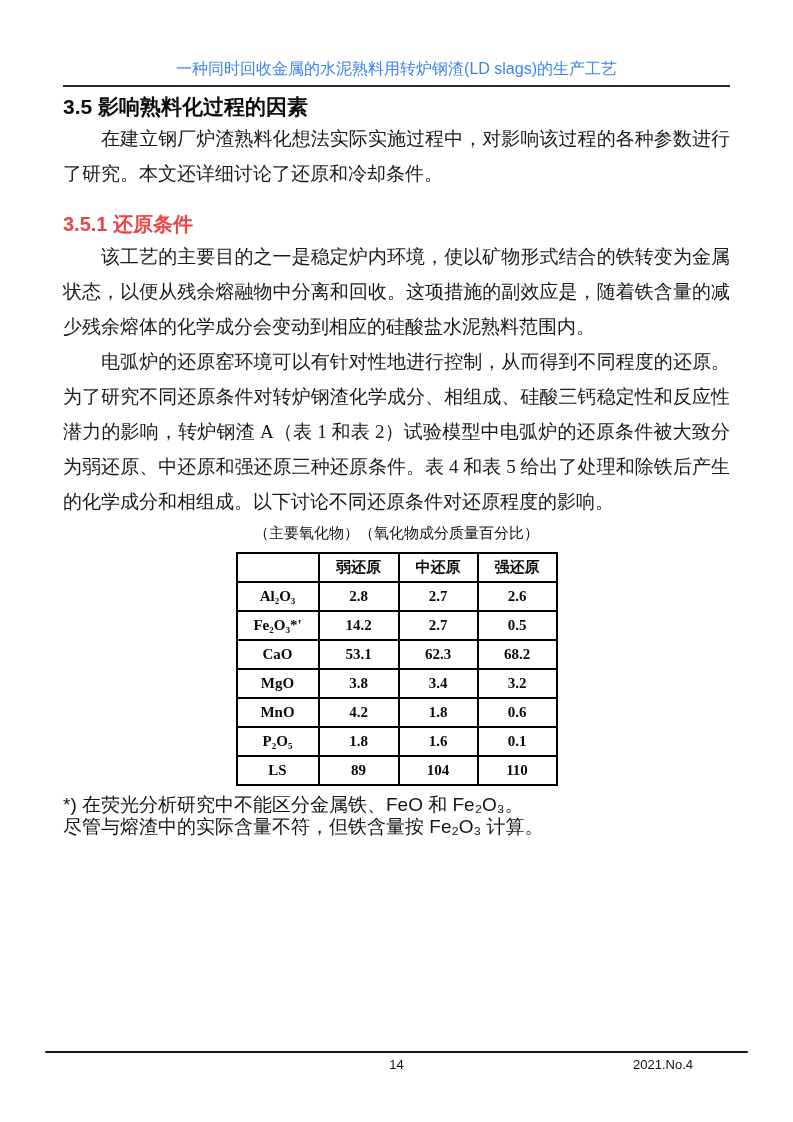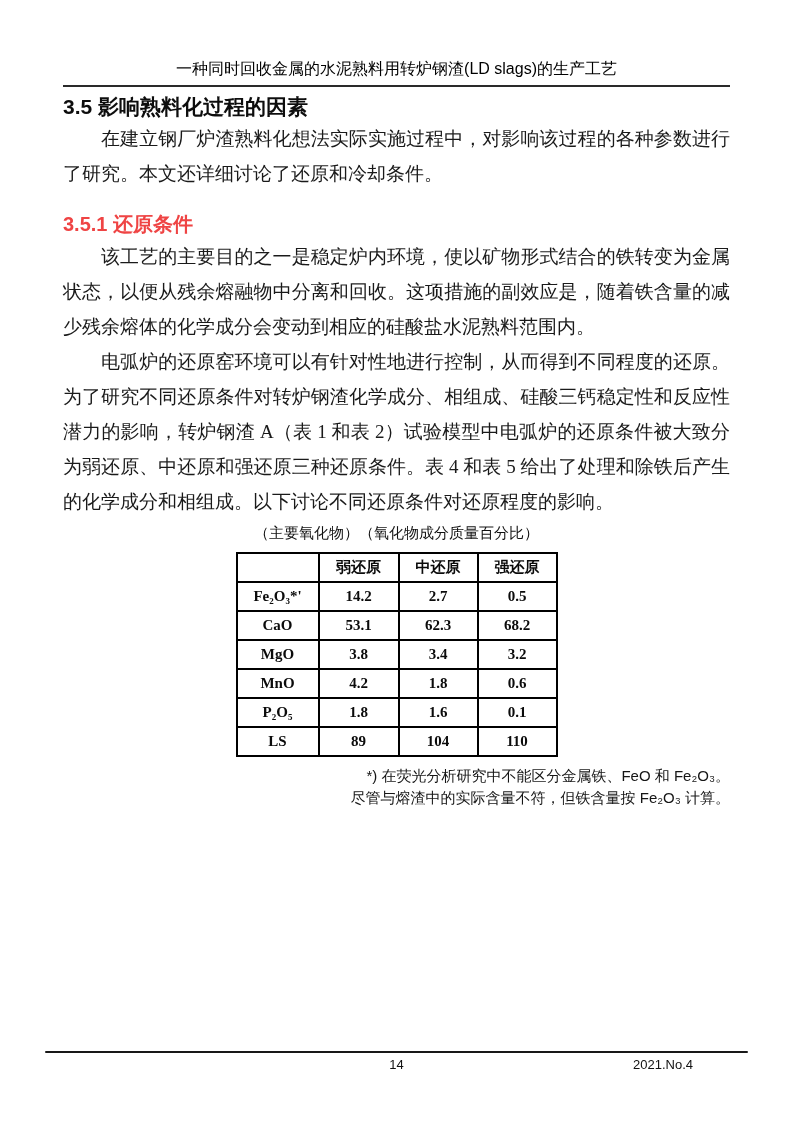--- a/index.html
+++ b/index.html
@@ -3,21 +3,21 @@
 <meta charset="utf-8">
 <style>
   html, body { margin:0; padding:0; background:#ffffff; }
   .page {
     width:793px; height:1122px; position:relative; overflow:hidden;
     background:#ffffff; color:#161616;
     font-family:"Liberation Serif","DejaVu Serif",serif;
   }
   .running-title {
     padding-top:59px; text-align:center;
-    font-size:16px; line-height:20px; color:#000000;
+    font-size:16px; line-height:20px; color:#3b82f6;
     font-family:"Liberation Sans","DejaVu Sans",sans-serif;
   }
   .header-rule {
     width:667px; margin:6px auto 0; height:0;
     border-top:2px solid #2a2a2a;
   }
   .content { width:667px; margin:0 auto; }
   .sec-heading {
     margin:5px 0 0; font-size:21px; line-height:29px; font-weight:bold; color:#0d0d0d;
     font-family:"Liberation Sans","DejaVu Sans",sans-serif;
@@ -46,21 +46,21 @@
     font-size:15px; font-weight:bold; color:#0b0b0b;
   }
   table.chem thead th {
     font-family:"Liberation Sans","DejaVu Sans",sans-serif;
     border-radius:9px;
   }
   table.chem tbody th, table.chem tbody td {
     font-family:"Liberation Serif","DejaVu Serif",serif;
   }
   .footnote {
-    text-align:right; font-size:15px; line-height:22px; color:#151515;
+    text-align:left; font-size:19px; line-height:22px; color:#151515;
     font-family:"Liberation Sans","DejaVu Sans",sans-serif;
   }
   .footnote-first { margin-top:8px; }
   .footer-rule {
     position:absolute; left:45px; top:1051px; width:703px; height:2px;
     background:#181818; border-radius:1px;
   }
   .footer-page {
     position:absolute; top:1057px; left:0; right:0; text-align:center;
     font-size:13px; color:#111;
@@ -101,20 +101,26 @@
       <thead>
         <tr>
           <th></th>
           <th>弱还原</th>
           <th>中还原</th>
           <th>强还原</th>
         </tr>
       </thead>
       <tbody>
         <tr>
+          <th>Al₂O₃</th>
+          <td>2.8</td>
+          <td>2.7</td>
+          <td>2.6</td>
+        </tr>
+        <tr>
           <th>Fe₂O₃*'</th>
           <td>14.2</td>
           <td>2.7</td>
           <td>0.5</td>
         </tr>
         <tr>
           <th>CaO</th>
           <td>53.1</td>
           <td>62.3</td>
           <td>68.2</td>

